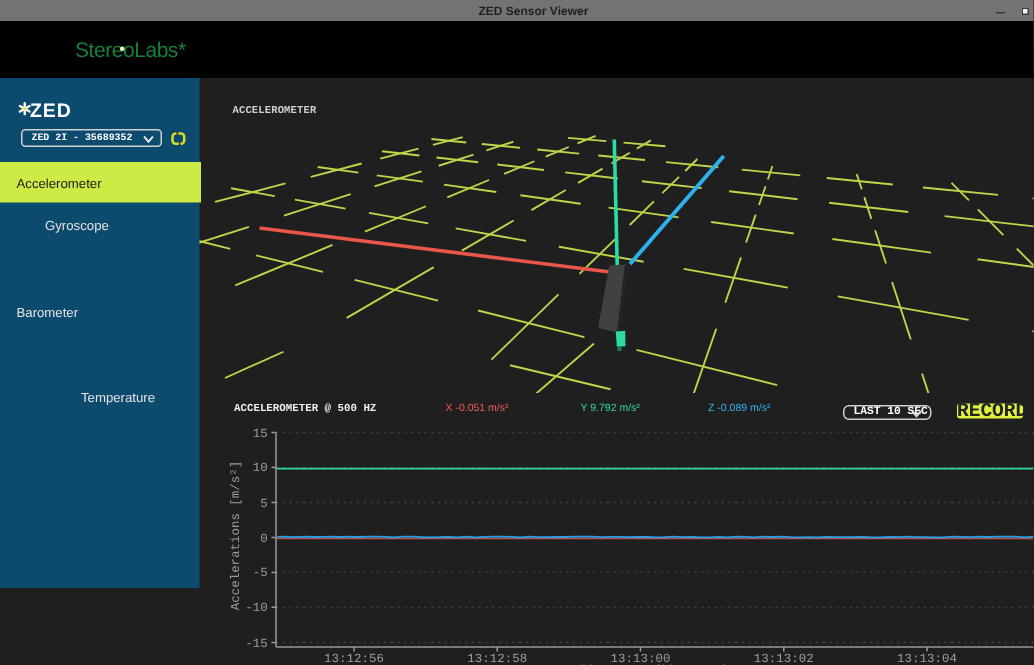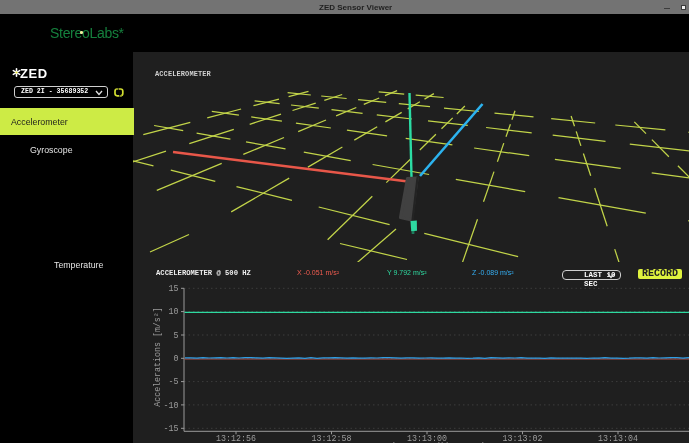--- a/index.html
+++ b/index.html
@@ -3,41 +3,41 @@
 * { margin:0; padding:0; box-sizing:border-box; }
 html,body { width:689px; height:443px; overflow:hidden; background:#1f1f1f;
   font-family:"Liberation Sans", sans-serif; }
 #titlebar { position:absolute; left:0; top:0; width:689px; height:32px; background:#737373;text-decoration:underline; }
 #title { position:absolute; left:319px; top:3px; font-size:8px; font-weight:bold; color:#1f1f1f; }
 #tmin { position:absolute; left:664px; top:7.5px; width:5.5px; height:1.5px; background:#3c3c3c; }
 #tmax { position:absolute; left:681px; top:4.5px; width:5px; height:5px; border:1px solid #3c3c3c; background:#f1f1f1; }
 #header { position:absolute; left:0; top:14px; width:689px; height:38px; background:#000; }
 #logo { position:absolute; left:12px; top:11px; font-size:14px; color:#15803d; letter-spacing:-0.3px;margin-left:38px; }
 #logodot { position:absolute; left:80px; top:31.3px; width:2.6px; height:2.6px; background:#f4f0a0; border-radius:50%; z-index:5; }
-#sidebar { position:absolute; left:0; top:52px; width:133px; height:391px; background:#000000; }
+#sidebar { position:absolute; left:0; top:52px; width:133px; height:340px; background:#0c4a6e; }
 #zed { position:absolute; left:20px; top:13.5px; font-size:13px; font-weight:bold; color:#fff; letter-spacing:0.6px; }
 #zedstar { position:absolute; left:11.5px; top:16px; }
 #combo { position:absolute; left:14px; top:34px; width:94px; height:11.5px; border:1px solid #d0d0d0; border-radius:3px;
   color:#fff; font-family:"Liberation Mono",monospace; font-size:6.6px; font-weight:bold; letter-spacing:0px; line-height:10.5px; padding-left:6px; }
 #combo svg { position:absolute; right:4px; top:2.5px; }
 #refresh { position:absolute; left:114px; top:35.5px; }
 .mi { position:absolute; left:0; width:134px; height:26.5px; color:#e4e4e4; font-size:8.8px; line-height:25px; padding-top:1.5px; padding-left:11px; }
 .mi.sel { background:#cdeb45; color:#1c1c1c; }
 #scene { position:absolute; left:133px; top:56px; }
 #shead { position:absolute; left:155px; top:69.5px; font-family:"Liberation Mono",monospace; font-size:7px; font-weight:bold; letter-spacing:0.1px; color:#cfcfcf; }
 .ib { position:absolute; top:269px; font-size:7px; }
 #ib0 { left:156px; font-family:"Liberation Mono",monospace; font-weight:bold; color:#ededed; font-size:7.2px; }
 #ibx { left:297px; color:#f05c50; }
 #iby { left:387px; color:#2fd9a0; }
 #ibz { left:472px; color:#35aef2; }
 #sel { position:absolute; left:562px; top:269.5px; width:59px; height:10px; border:1px solid #cfcfcf; border-radius:4px;
-  color:#fff; font-family:"Liberation Mono",monospace; font-size:7.5px; font-weight:bold; line-height:9px; padding-left:21px; }
+  color:#fff; font-family:"Liberation Mono",monospace; font-size:7.5px; font-weight:bold; line-height:9px; padding-left:6px; }
 #sel svg { position:absolute; right:5px; top:2px; }
 #rec { position:absolute; left:638px; top:269px; width:44px; height:9.5px; background:#dff23e; border-radius:2px;
-  color:#222; font-family:"Liberation Mono",monospace; font-size:10px; font-weight:bold; letter-spacing:0px; text-align:center; line-height:9.5px; }
+  color:#222; font-family:"Liberation Mono",monospace; font-size:13px; font-weight:bold; letter-spacing:0px; text-align:center; line-height:9.5px; }
 #chart { position:absolute; left:133px; top:282px; }
 .tl { font-family:"Liberation Mono",monospace; font-size:8.3px; fill:#9d9d9d; }
 </style></head>
 <body>
 <div id="titlebar">
     <span id="title">ZED Sensor Viewer</span>
     <span id="tmin"></span>
     <span id="tmax"></span>
   </div>
 <div id="header">
@@ -59,20 +59,21 @@
       </svg></div>
   <svg id="refresh" width="10" height="9" viewBox="0 0 10 9">
     <rect x="1" y="1" width="7.8" height="6.8" rx="2.2" stroke="#d2de30" stroke-width="1.7" fill="none"></rect>
     <rect x="2.6" y="0.2" width="2.2" height="1.8" fill="#161616"></rect>
     <rect x="5.2" y="7" width="2.2" height="1.8" fill="#161616"></rect>
     <path d="M2.6 0 L2.6 2.2 L4.4 1.1 Z" fill="#d2de30"></path>
     <path d="M7.4 9 L7.4 6.8 L5.6 7.9 Z" fill="#d2de30"></path>
   </svg>
   <div class="mi sel" style="top:56px;">Accelerometer</div>
   <div class="mi" style="top:84.7px;padding-left:30px;">Gyroscope</div>
+  <div class="mi" style="top:142.1px;">Barometer</div>
   <div class="mi" style="top:199.5px;margin-left:43px;">Temperature</div>
 </div>
 <div id="shead">ACCELEROMETER</div>
 <svg id="scene" width="556" height="206" viewBox="0 0 556 206">
 <line x1="-16.1" y1="100.8" x2="20.5" y2="109.9" stroke="#c2d449" stroke-width="1.25"></line>
 <line x1="-35.5" y1="117.2" x2="33.0" y2="95.2" stroke="#c2d449" stroke-width="1.25"></line>
 <line x1="37.8" y1="114.2" x2="82.3" y2="125.3" stroke="#c2d449" stroke-width="1.25"></line>
 <line x1="23.8" y1="134.3" x2="88.7" y2="107.3" stroke="#c2d449" stroke-width="1.25"></line>
 <line x1="103.5" y1="130.6" x2="159.0" y2="144.4" stroke="#c2d449" stroke-width="1.25"></line>
 <line x1="98.2" y1="155.9" x2="156.2" y2="122.1" stroke="#c2d449" stroke-width="1.25"></line>

